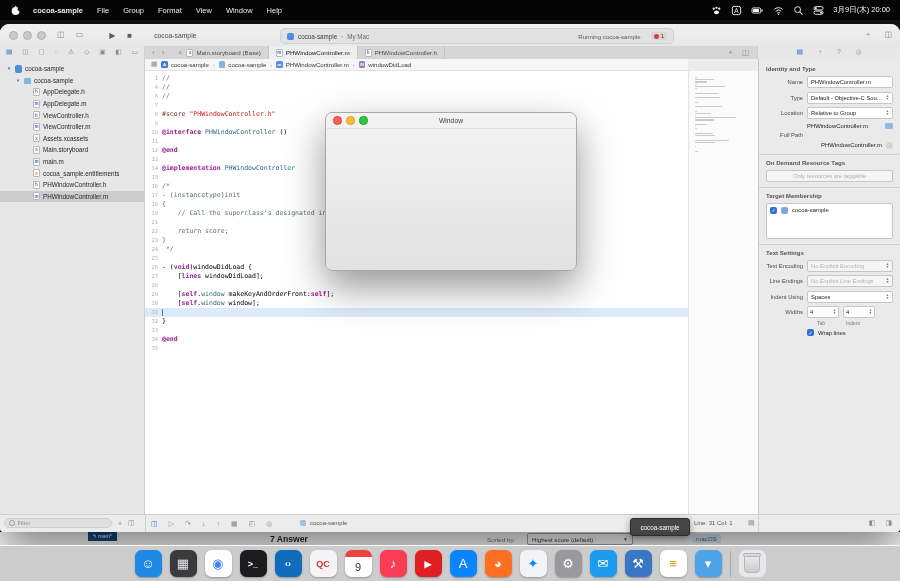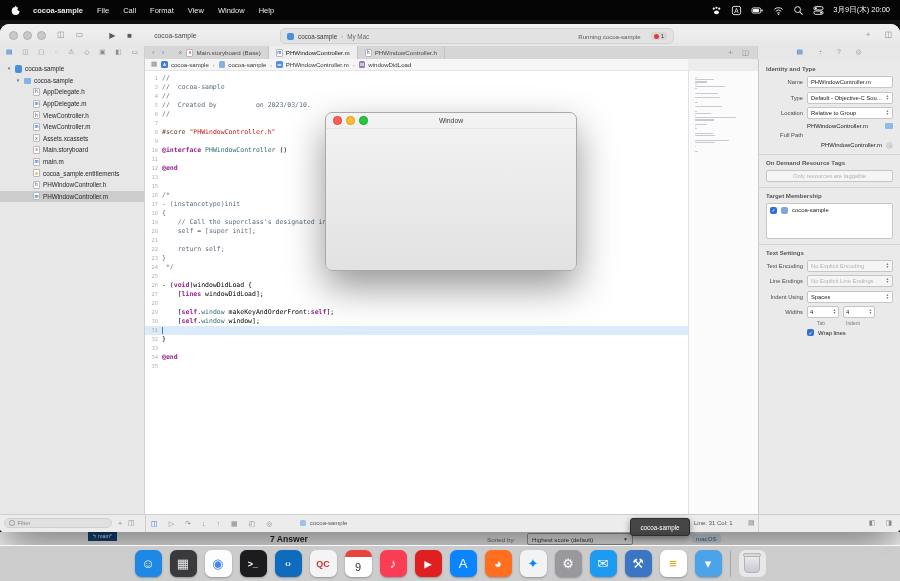--- a/index.html
+++ b/index.html
@@ -193,21 +193,21 @@
   <span class="apple-logo">
     <svg width="12" height="12" viewBox="0 0 12 12">
         <circle cx="5.6" cy="7" r="3.9" fill="#fff"></circle>
         <circle cx="9.2" cy="5.2" r="1.7" fill="#060606"></circle>
         <rect x="5.2" y="1.6" width="1" height="2.2" rx="0.5" fill="#fff" transform="rotate(18 5.7 2.7)"></rect>
       </svg>
   </span>
   <span class="menu-items">
       <span class="menu-item bold">cocoa-sample</span>
       <span class="menu-item">File</span>
-      <span class="menu-item">Call</span>
+      <span class="menu-item">Group</span>
       <span class="menu-item">Format</span>
       <span class="menu-item">View</span>
       <span class="menu-item">Window</span>
       <span class="menu-item">Help</span>
     </span>
   <span class="menubar-right">
     <span class="status-icons" style="display:flex;gap:9px;align-items:center">
         <span class="status-icon">
           <svg width="11" height="11" viewBox="0 0 12 12">
             <circle cx="3" cy="4" r="1.2" fill="#fff"></circle>
@@ -414,39 +414,37 @@
       </div>
       <div class="nrow selected" style="padding-left: 24px;">
         <span class="disc"></span>
         <span class="fi m">m</span>
         <span>PHWindowController.m</span>
       </div>
     </div>
 
   <div class="editor">
       <div class="code-line"><span class="ln">1</span><span class="lt"><span class="tk-c">//</span></span></div>
-      <div class="code-line"><span class="ln">3</span><span class="lt"><span class="tk-c">//  cocoa-sample</span></span></div>
       <div class="code-line"><span class="ln">4</span><span class="lt"><span class="tk-c">//</span></span></div>
-      <div class="code-line"><span class="ln">5</span><span class="lt"><span class="tk-c">//  Created by          on 2023/03/10.</span></span></div>
       <div class="code-line"><span class="ln">6</span><span class="lt"><span class="tk-c">//</span></span></div>
       <div class="code-line"><span class="ln">7</span><span class="lt"></span></div>
       <div class="code-line"><span class="ln">8</span><span class="lt"><span class="tk-p">#score </span><span class="tk-s">"PHWindowController.h"</span></span></div>
       <div class="code-line"><span class="ln">9</span><span class="lt"></span></div>
       <div class="code-line"><span class="ln">10</span><span class="lt"><span class="tk-k">@interface</span><span class="tk-d"> </span><span class="tk-t">PHWindowController</span><span class="tk-d"> ()</span></span></div>
       <div class="code-line"><span class="ln">11</span><span class="lt"></span></div>
       <div class="code-line"><span class="ln">12</span><span class="lt"><span class="tk-k">@end</span></span></div>
       <div class="code-line"><span class="ln">13</span><span class="lt"></span></div>
+      <div class="code-line"><span class="ln">14</span><span class="lt"><span class="tk-k">@implementation</span><span class="tk-d"> </span><span class="tk-t">PHWindowController</span></span></div>
       <div class="code-line"><span class="ln">15</span><span class="lt"></span></div>
       <div class="code-line"><span class="ln">16</span><span class="lt"><span class="tk-c">/*</span></span></div>
       <div class="code-line"><span class="ln">17</span><span class="lt"><span class="tk-c">- (instancetype)init</span></span></div>
       <div class="code-line"><span class="ln">18</span><span class="lt"><span class="tk-c">{</span></span></div>
       <div class="code-line"><span class="ln">19</span><span class="lt"><span class="tk-c">    // Call the superclass's designated initializer.</span></span></div>
-      <div class="code-line"><span class="ln">20</span><span class="lt"><span class="tk-c">    self = [super init];</span></span></div>
       <div class="code-line"><span class="ln">21</span><span class="lt"></span></div>
-      <div class="code-line"><span class="ln">22</span><span class="lt"><span class="tk-c">    return self;</span></span></div>
+      <div class="code-line"><span class="ln">22</span><span class="lt"><span class="tk-c">    return score;</span></span></div>
       <div class="code-line"><span class="ln">23</span><span class="lt"><span class="tk-c">}</span></span></div>
       <div class="code-line"><span class="ln">24</span><span class="lt"><span class="tk-c"> */</span></span></div>
       <div class="code-line"><span class="ln">25</span><span class="lt"></span></div>
       <div class="code-line"><span class="ln">26</span><span class="lt"><span class="tk-d">- (</span><span class="tk-k">void</span><span class="tk-d">)windowDidLoad {</span></span></div>
       <div class="code-line"><span class="ln">27</span><span class="lt"><span class="tk-d">    [</span><span class="tk-k">lines</span><span class="tk-d"> windowDidLoad];</span></span></div>
       <div class="code-line"><span class="ln">28</span><span class="lt"></span></div>
       <div class="code-line"><span class="ln">29</span><span class="lt"><span class="tk-d">    [</span><span class="tk-k">self</span><span class="tk-d">.</span><span class="tk-t">window</span><span class="tk-d"> makeKeyAndOrderFront:</span><span class="tk-k">self</span><span class="tk-d">];</span></span></div>
       <div class="code-line"><span class="ln">30</span><span class="lt"><span class="tk-d">    [</span><span class="tk-k">self</span><span class="tk-d">.</span><span class="tk-t">window</span><span class="tk-d"> window];</span></span></div>
       <div class="code-line current"><span class="ln">31</span><span class="lt"><span class="cursor"></span></span></div>
       <div class="code-line"><span class="ln">32</span><span class="lt"><span class="tk-d">}</span></span></div>

